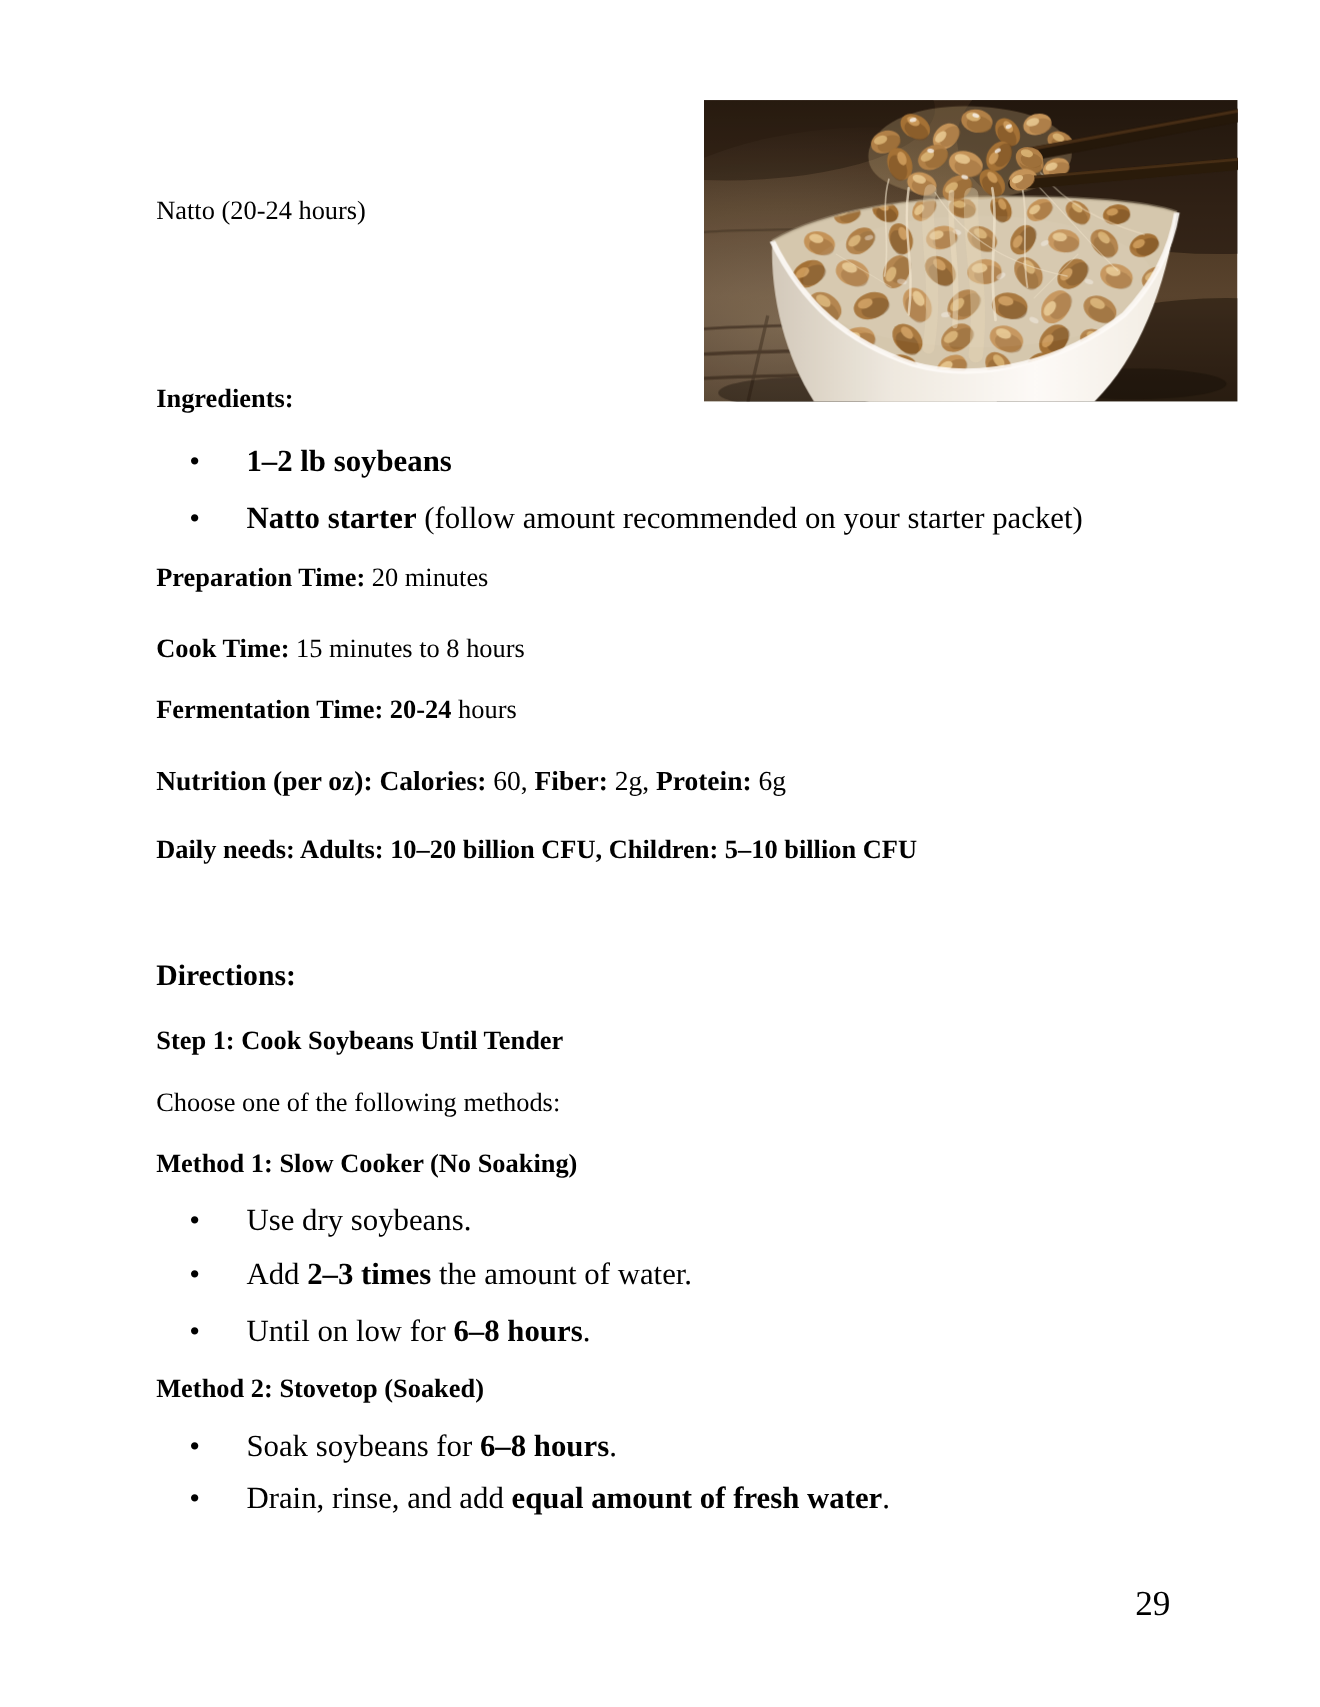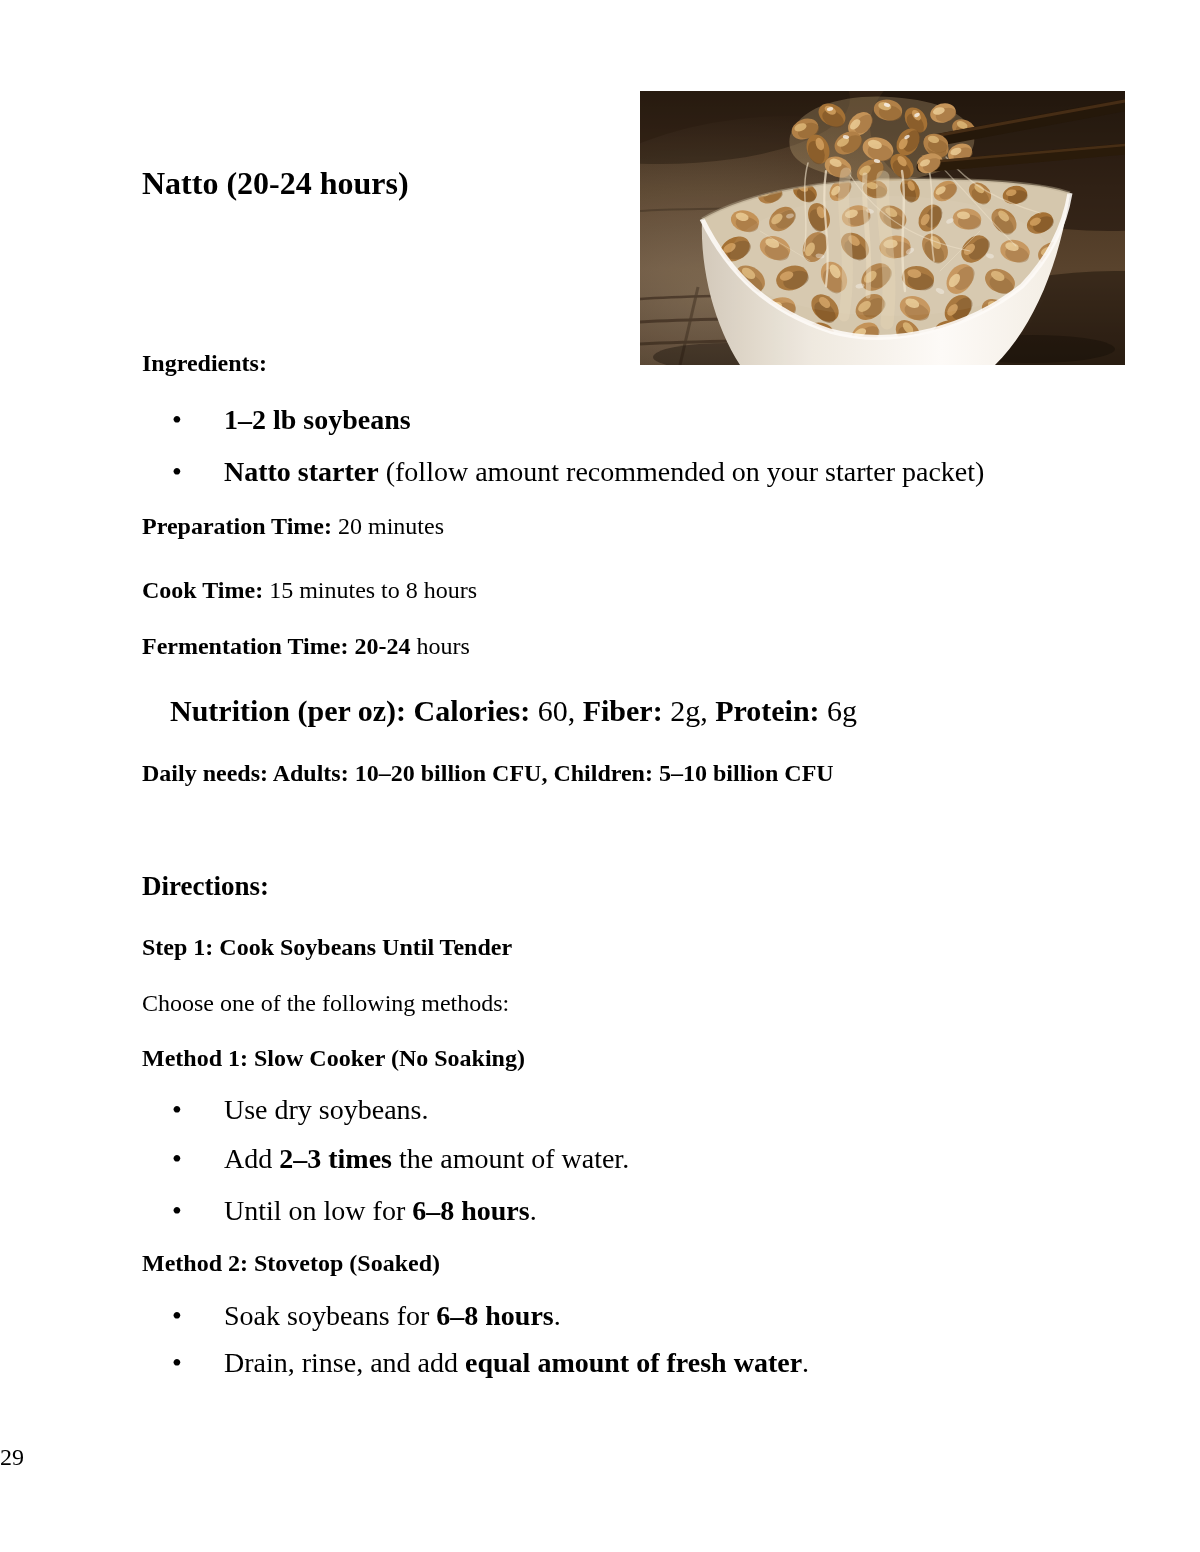--- a/index.html
+++ b/index.html
@@ -4,26 +4,26 @@
 <style>
   html,body{margin:0;padding:0;}
   body{
     width:1200px;height:1552px;background:#ffffff;position:relative;
     font-family:"Liberation Serif","DejaVu Serif",serif;color:#000;
     overflow:hidden;
   }
   .abs{position:absolute;}
   .body-text{font-size:24px;line-height:28px;left:142px;text-align:right;}
   .b{font-weight:700;}
-  .title{left:142px;top:143px;font-size:32px;line-height:38px;font-weight:700;}
-  .h-nutrition{left:142px;top:696px;font-size:30px;line-height:30px;margin-left:28px;}
+  .title{left:142px;top:157px;font-size:24px;line-height:38px;font-weight:400;}
+  .h-nutrition{left:142px;top:696px;font-size:25px;line-height:30px;}
   .h-directions{left:142px;top:870px;font-size:27px;line-height:32px;font-weight:700;}
   .li{position:absolute;left:156px;font-size:28px;line-height:28px;margin-left:16px;}
   .marker{display:inline-block;width:52px;}
-  .page-num{left:0;top:1443px;width:1064px;text-align:left;font-size:24px;line-height:28px;}
+  .page-num{left:0;top:1443px;width:1064px;text-align:right;font-size:32px;line-height:28px;}
   .photo{left:640px;top:91px;width:485px;height:274px;}
   .photo svg{display:block;}
 </style>
 </head>
 <body>
 
 <h1 class="abs title">Natto (20-24 hours)</h1>
 
 <div class="abs photo">
   <svg width="485" height="274" viewBox="0 0 485 274">

